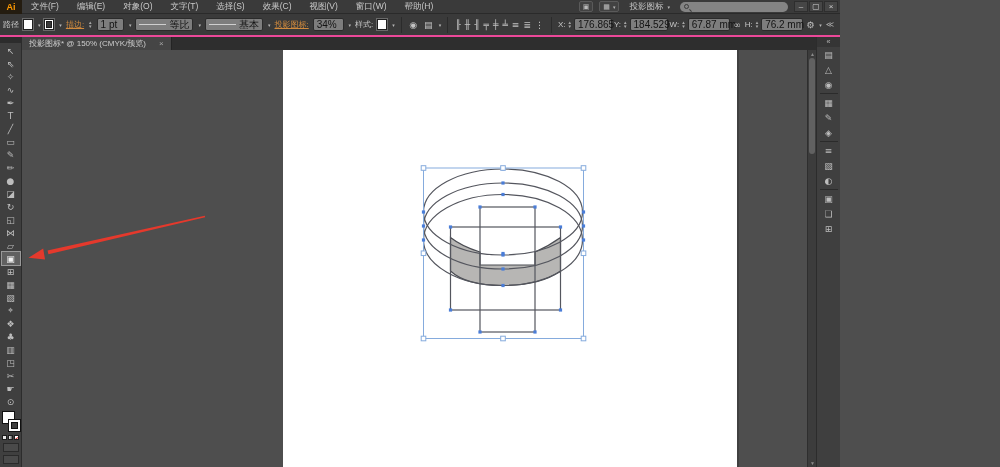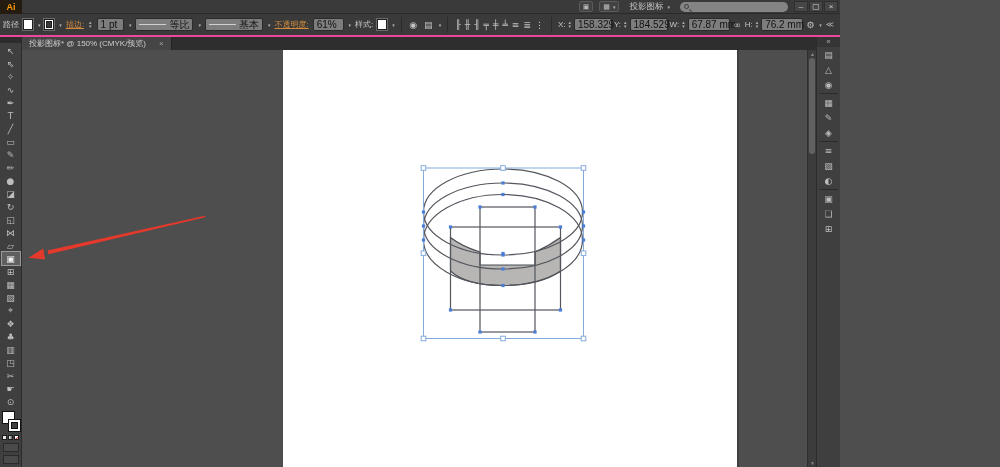--- a/index.html
+++ b/index.html
@@ -90,20 +90,32 @@
     color:#bdbdbd; font-size:9px; font-family:"DejaVu Sans","DejaVu Sans Mono",sans-serif; }
   .dock-sep { width:18px; height:1px; background:#2b2b2b; margin:1px 0; }
 </style>
 </head>
 <body>
 
 <div class="app">
 
   <div class="menubar">
     <div class="ai-logo">Ai</div>
+    <div class="menu-items">
+
+    <div class="menu-item">文件(F)</div>
+        <div class="menu-item">编辑(E)</div>
+        <div class="menu-item">对象(O)</div>
+        <div class="menu-item">文字(T)</div>
+        <div class="menu-item">选择(S)</div>
+        <div class="menu-item">效果(C)</div>
+        <div class="menu-item">视图(V)</div>
+        <div class="menu-item">窗口(W)</div>
+        <div class="menu-item">帮助(H)</div>
+      </div>
     <div class="mb-right">
       <span class="mini-btn">
         <span>▣</span>
       </span>
       <span class="mini-btn">
         <span>▦</span>
         <span class="chev">▾</span>
       </span>
       <span class="workspace-btn">
         <span>投影图标</span>
@@ -137,22 +149,22 @@
     <span class="field" style="width:58px">
       <span class="line-preview"></span>
       <span>等比</span>
     </span>
       <span class="chev">▾</span>
     <span class="field" style="width:58px">
       <span class="line-preview"></span>
       <span>基本</span>
     </span>
       <span class="chev">▾</span>
-    <span class="cb-link">不透明度:</span>
-    <span class="field" style="width:34px">61%</span>
+    <span class="cb-link">投影图标:</span>
+    <span class="field" style="width:34px">34%</span>
     <span class="chev">▾</span>
     <span class="cb-label">样式:</span>
     <span class="swatch"></span>
       <span class="chev">▾</span>
     <span class="cb-sep"></span>
     <span class="icon-btn">◉</span>
     <span class="icon-btn">▤</span>
       <span class="chev">▾</span>
     <span class="cb-sep"></span>
     <span style="display:flex;align-items:center;gap:2px">
@@ -167,21 +179,21 @@
         <span class="align-icon">≣</span>
         <span class="align-icon">⋮</span>
       </span>
     <span class="cb-sep"></span>
     <span class="xywh">
       <span class="cb-label">X:</span>
       <span class="stepper">
           <span>▲</span>
           <span>▼</span>
         </span>
-      <span class="field" style="width:38px">158.329</span>
+      <span class="field" style="width:38px">176.865</span>
       <span class="cb-label">Y:</span>
       <span class="stepper">
           <span>▲</span>
           <span>▼</span>
         </span>
       <span class="field" style="width:38px">184.529</span>
       <span class="cb-label">W:</span>
       <span class="stepper">
           <span>▲</span>
           <span>▼</span>

